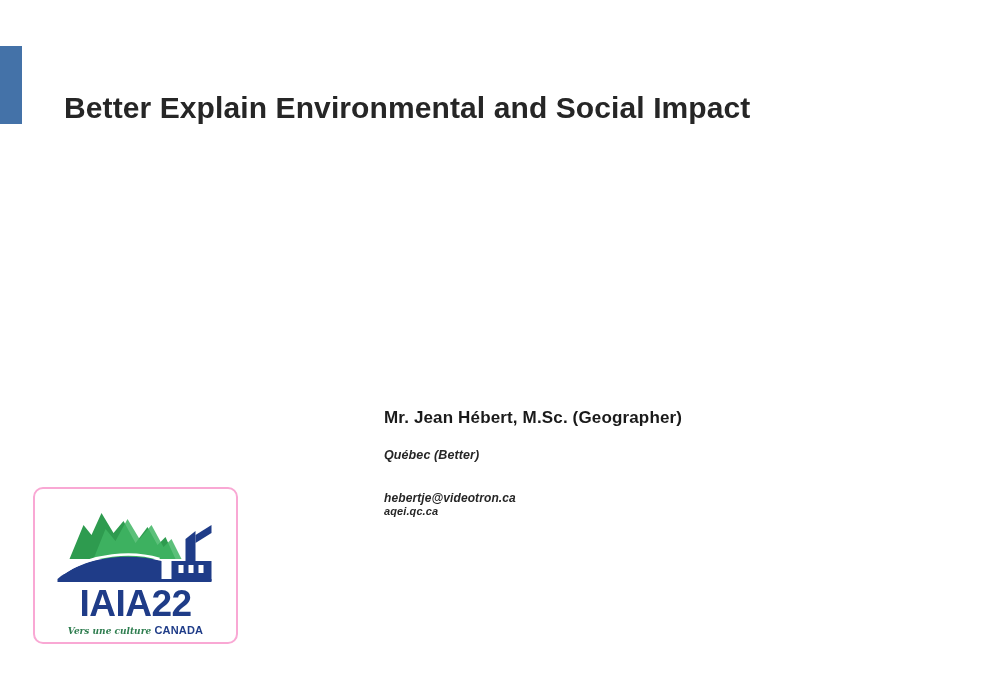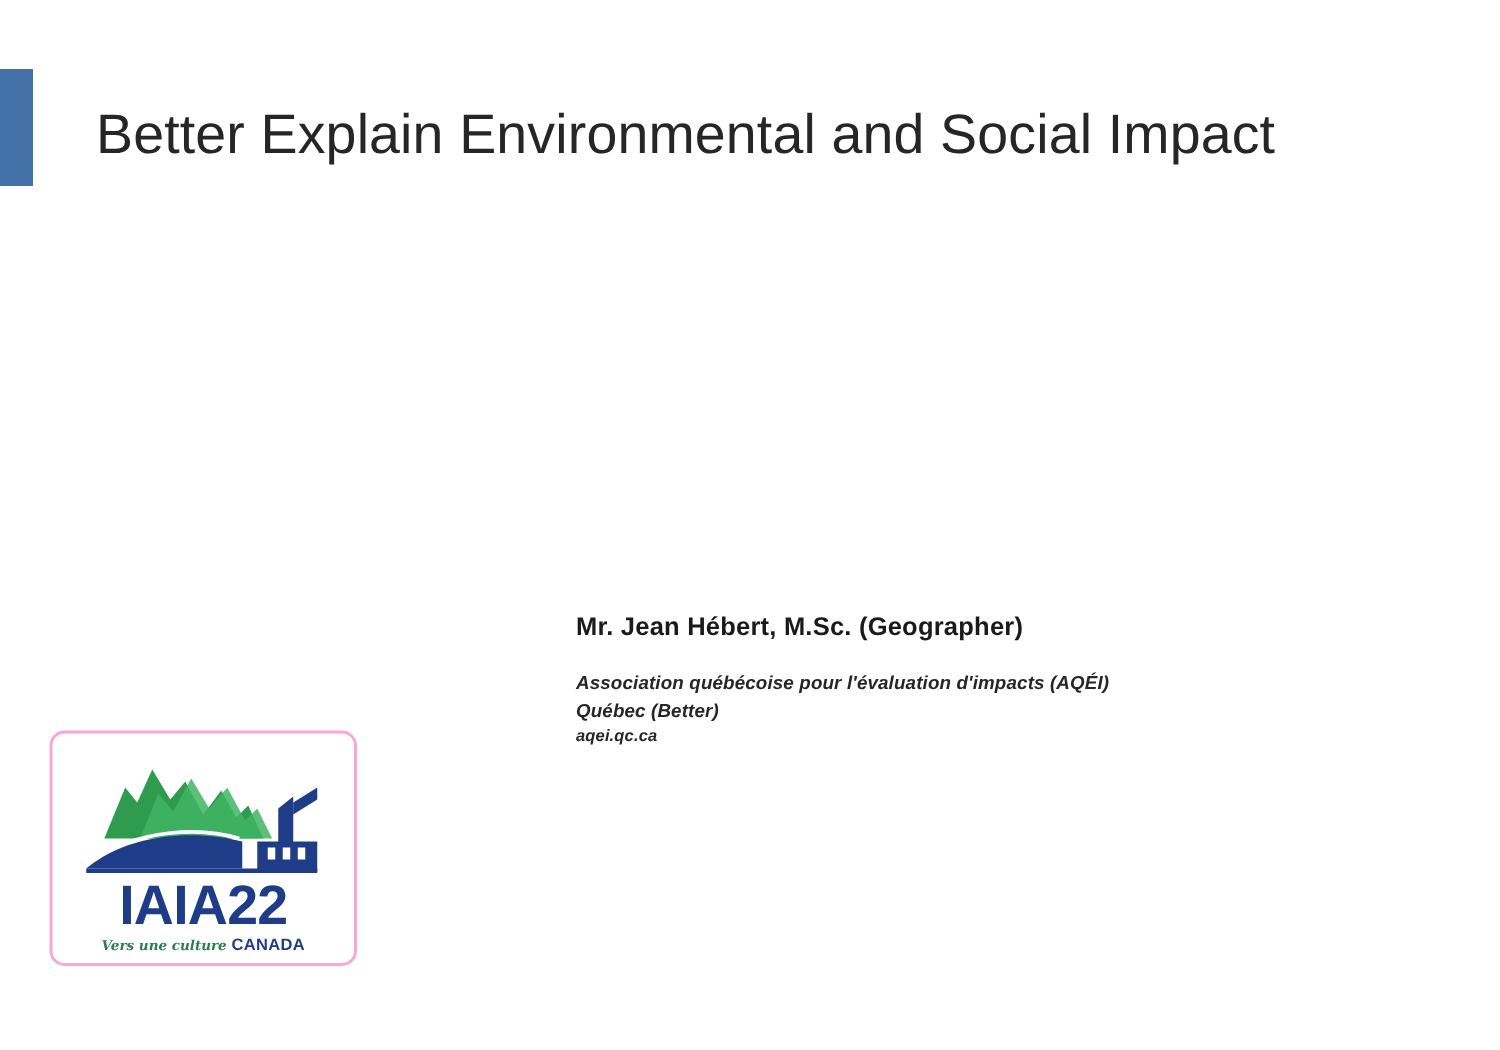--- a/index.html
+++ b/index.html
@@ -20,25 +20,25 @@
     position: absolute;
     left: 0;
     top: 46px;
     width: 22px;
     height: 78px;
     background: #4472A8;
   }
   .slide-title {
     position: absolute;
     left: 64px;
-    top: 65px;
+    top: 88px;
     width: 820px;
-    font-size: 37px;
+    font-size: 30px;
     line-height: 1.33;
-    font-weight: 400;
+    font-weight: 700;
     color: #262626;
     letter-spacing: 0.1px;
   }
   .slide-title .line {
     display: block;
     white-space: nowrap;
   }
 
   
   .author-block {
@@ -135,23 +135,23 @@
 
 <div class="accent-bar"></div>
 
 <div class="slide-title">
   <span class="line">Better Explain Environmental and Social Impact</span>
 </div>
 
 <div class="author-block">
   <div class="author-name">Mr. Jean Hébert, M.Sc. (Geographer)</div>
   <div class="affiliation">
-    <div>Association québécoise pour l'évaluation d'impacts (AQÉI)</div>
     <div>Québec (Better)</div>
   </div>
+  <div class="contact">hebertje@videotron.ca</div>
   <div class="website">aqei.qc.ca</div>
 </div>
 
 <div class="logo">
   <svg class="logo-art" viewBox="0 0 200 92" preserveAspectRatio="xMidYMid meet">
 
     <path d="M34 64 L48 30 L56 40 L66 18 L78 38 L88 26 L100 48 L112 32 L122 50 L130 42 L140 64 Z" fill="#2E9B4F"></path>
     <path d="M58 64 L70 34 L80 46 L92 24 L104 44 L116 30 L128 52 L136 44 L146 64 Z" fill="#3FB563" opacity="0.85"></path>
 
     <path d="M22 84 C 50 60, 96 58, 126 66 L 126 84 Z" fill="#1F3C88"></path>

